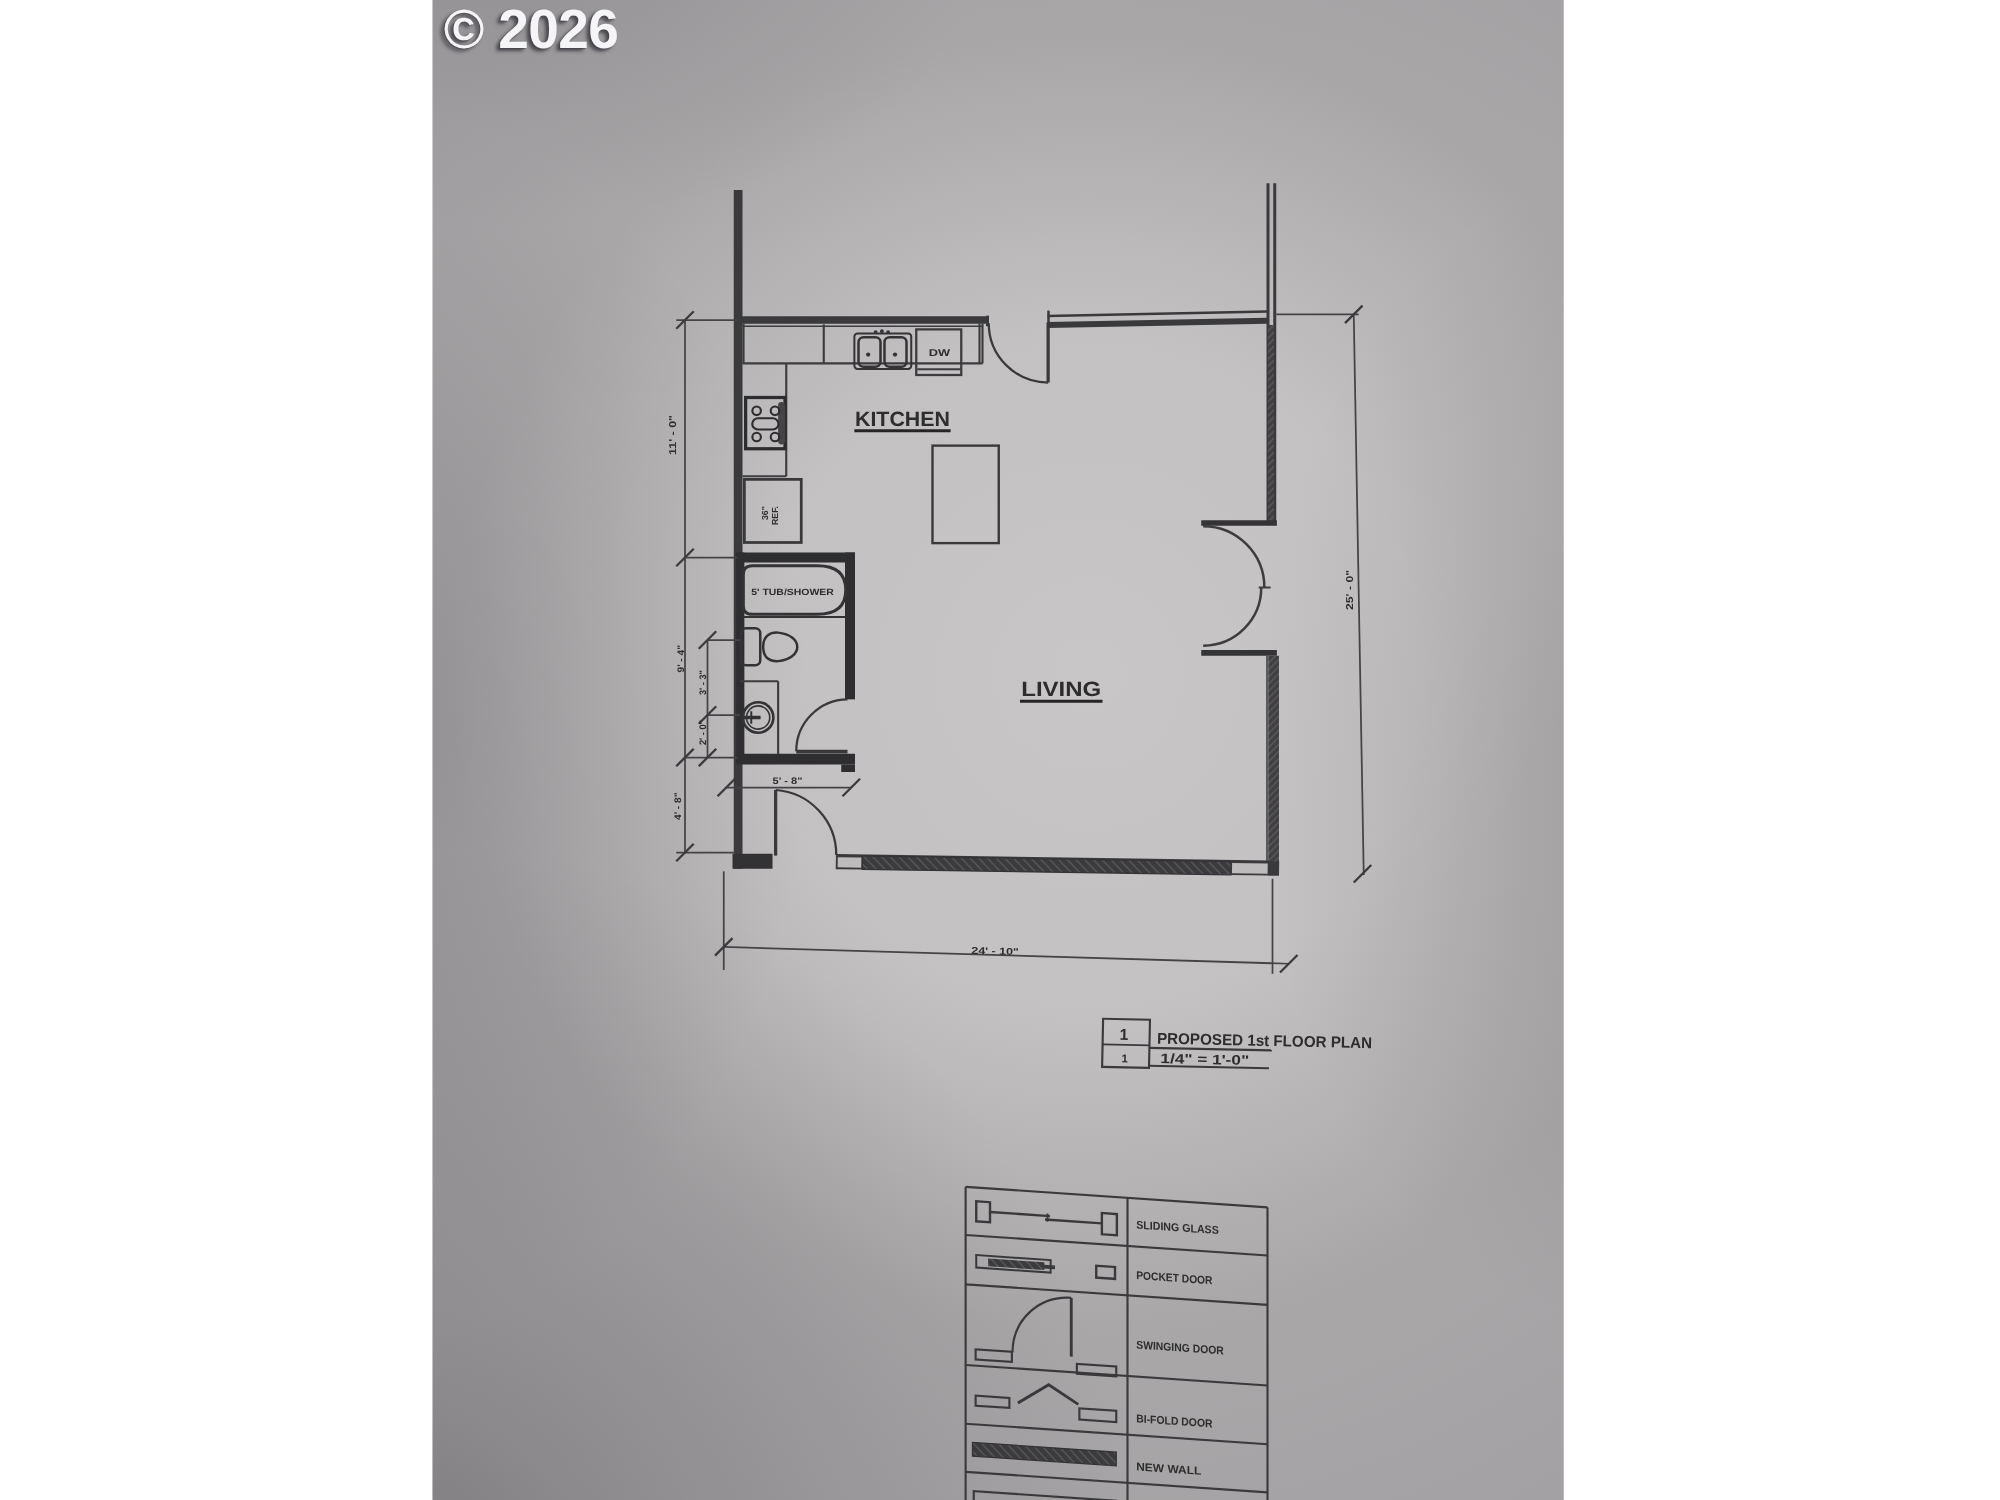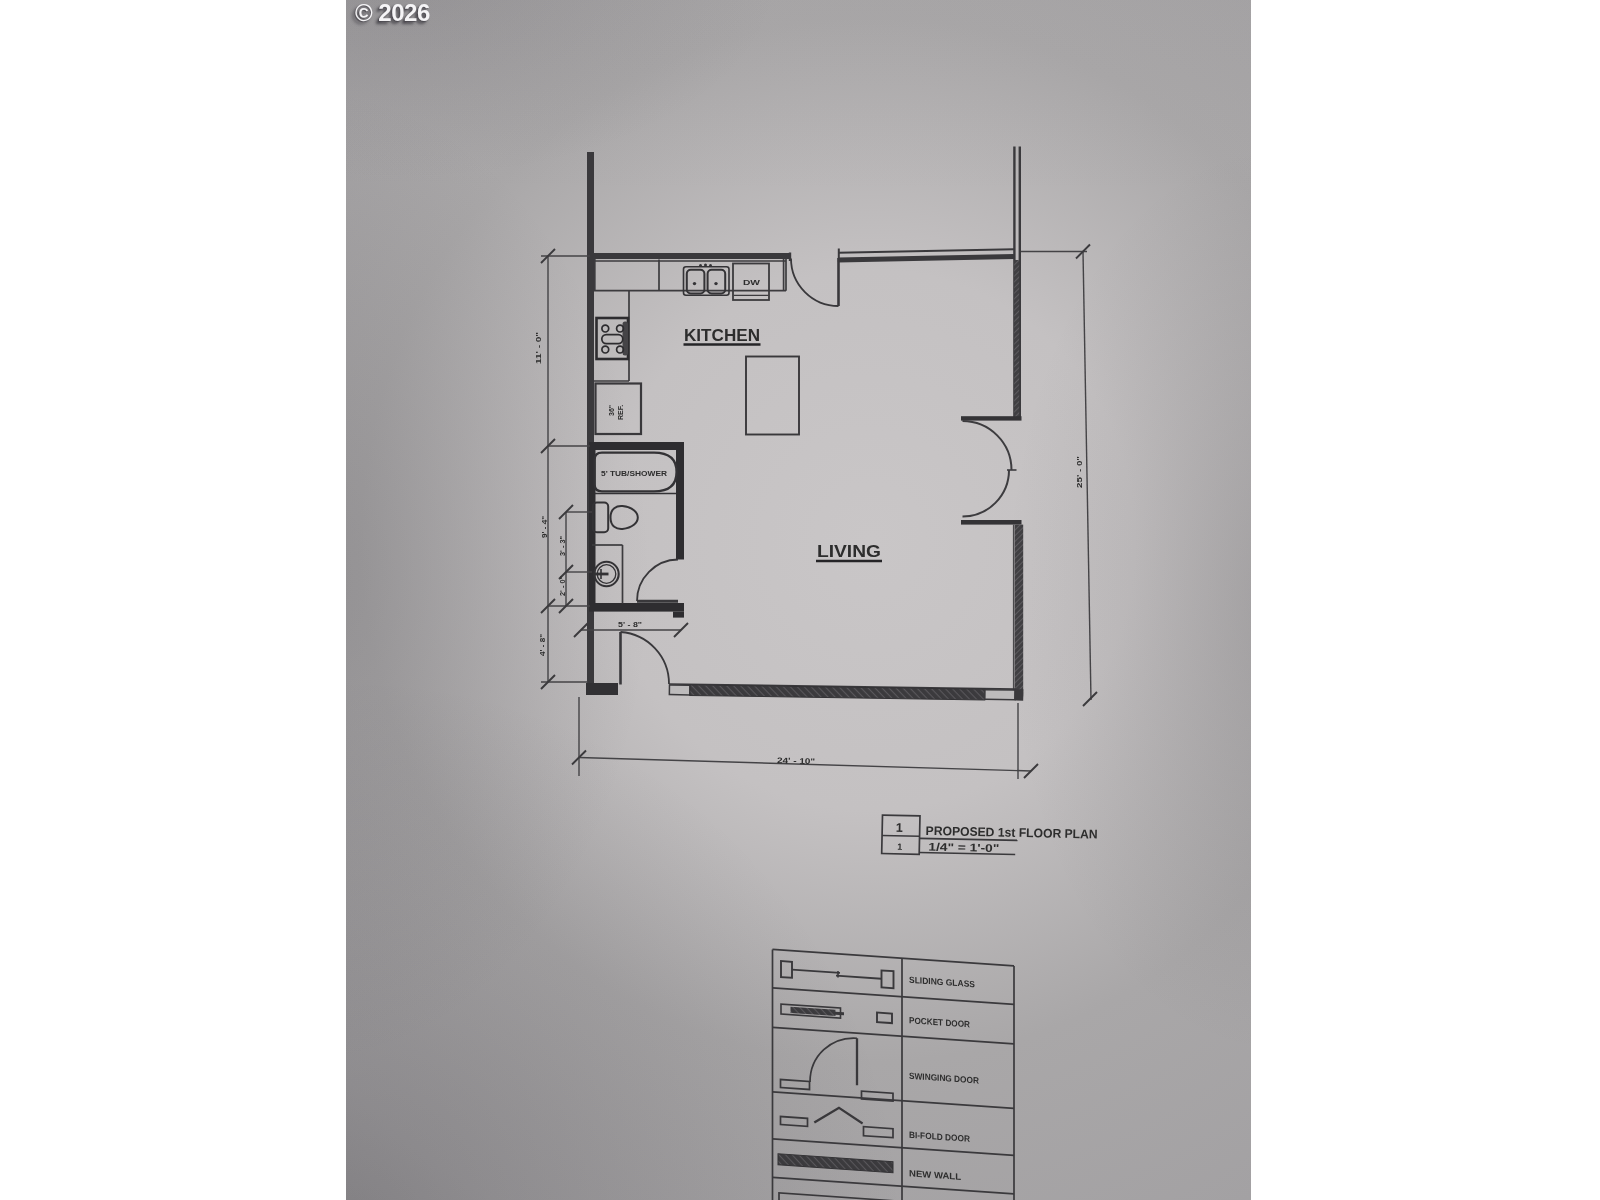--- a/index.html
+++ b/index.html
@@ -6,21 +6,21 @@
   body{font-family:"Liberation Sans", sans-serif;position:relative;}
   #paper{position:absolute;left:346px;top:0;width:905px;height:1200px;
     background:
       radial-gradient(560px 300px at 6% -2%, rgba(60,58,64,0.14), rgba(60,58,64,0) 68%),
       linear-gradient(to bottom, rgba(86,84,90,0.02) 0%, rgba(86,84,90,0) 18%),
       radial-gradient(500px 700px at -5% 48%, rgba(66,64,70,0.22), rgba(66,64,70,0) 70%),
       radial-gradient(900px 900px at 0% 103%, rgba(48,46,52,0.25), rgba(48,46,52,0) 62%),
       radial-gradient(420px 700px at 103% 50%, rgba(60,58,62,0.16), rgba(60,58,62,0) 65%),
       radial-gradient(880px 900px at 58% 45%, #c9c6c7 0%, #c4c1c2 30%, #a9a7a8 58%, #a3a1a3 85%, #9b999b 100%);
   }
-  #wm{position:absolute;left:355px;top:-1px;color:#f5f4f6;font-weight:bold;font-size:24px;letter-spacing:-0.5px;
+  #wm{position:absolute;left:355px;top:-1px;color:#f5f4f6;font-weight:bold;font-size:44px;letter-spacing:-0.5px;
       text-shadow:-3px 3px 3px rgba(70,68,74,0.9), -1px 1px 1px rgba(70,68,74,0.8);}
   svg text{font-family:"Liberation Sans", sans-serif;fill:#2d2d2d;}
 </style>
 </head>
 <body>
 
 <div id="paper"></div>
 
 <div id="wm">© 2026</div>
 

